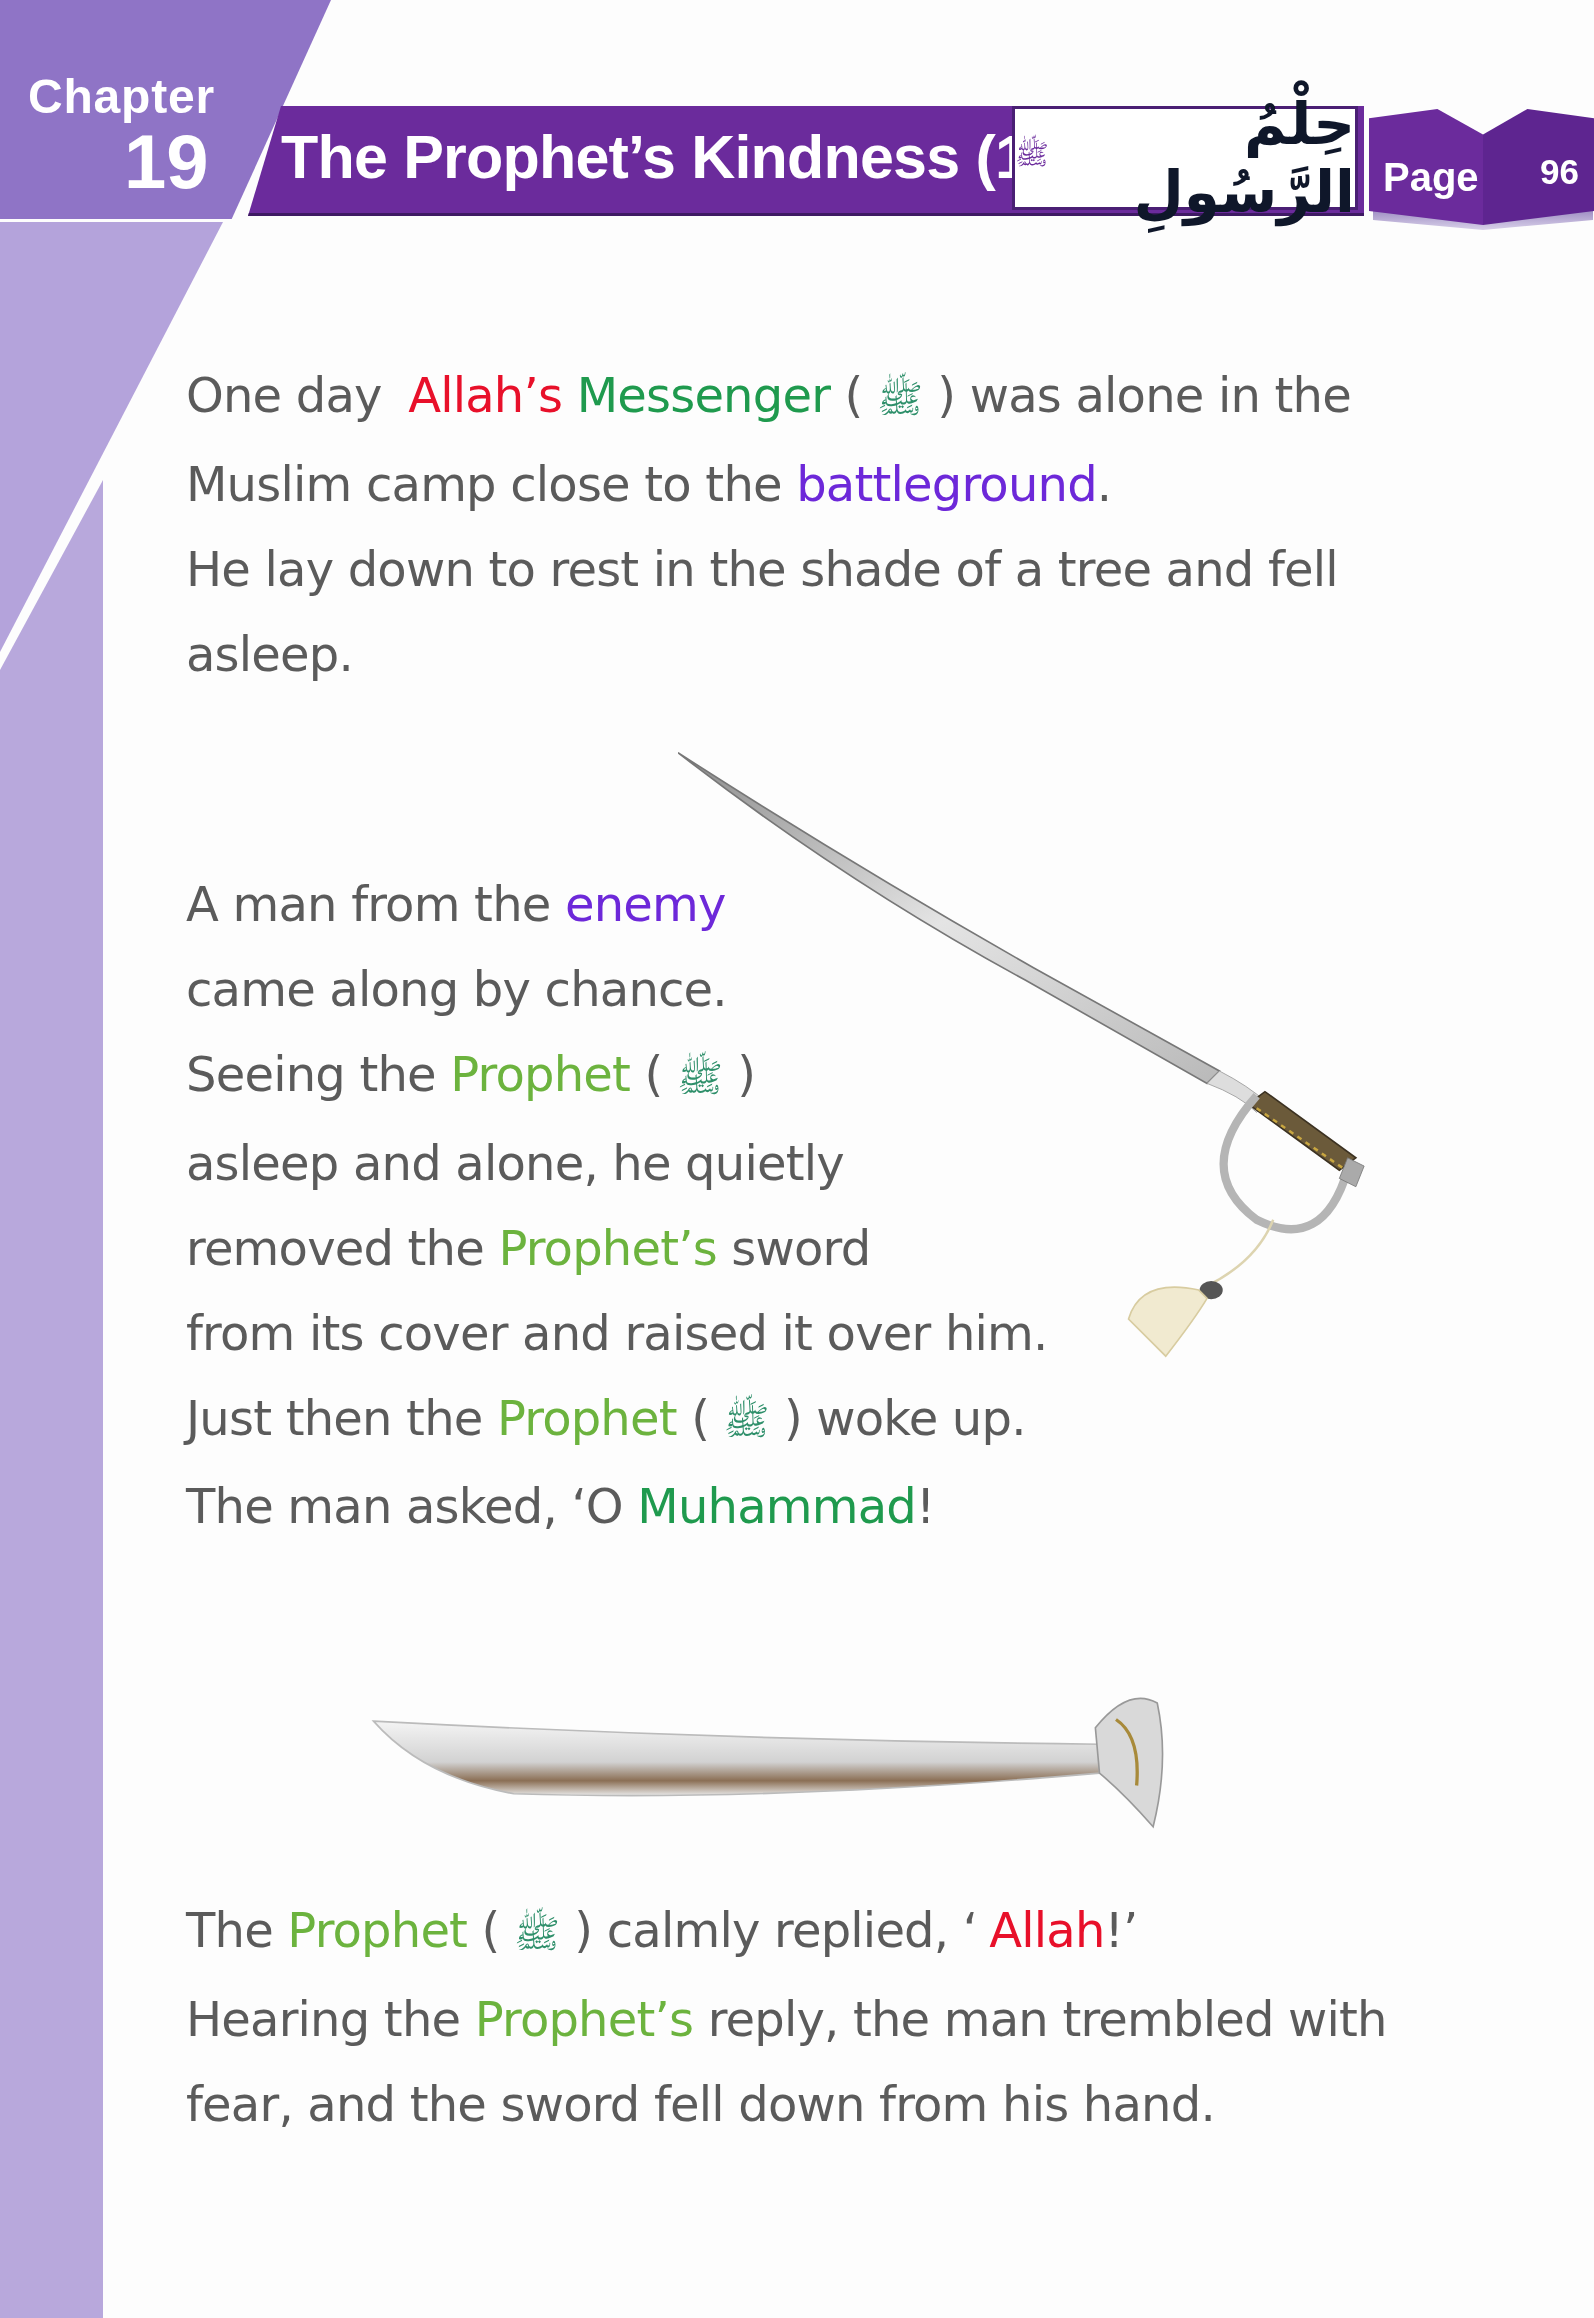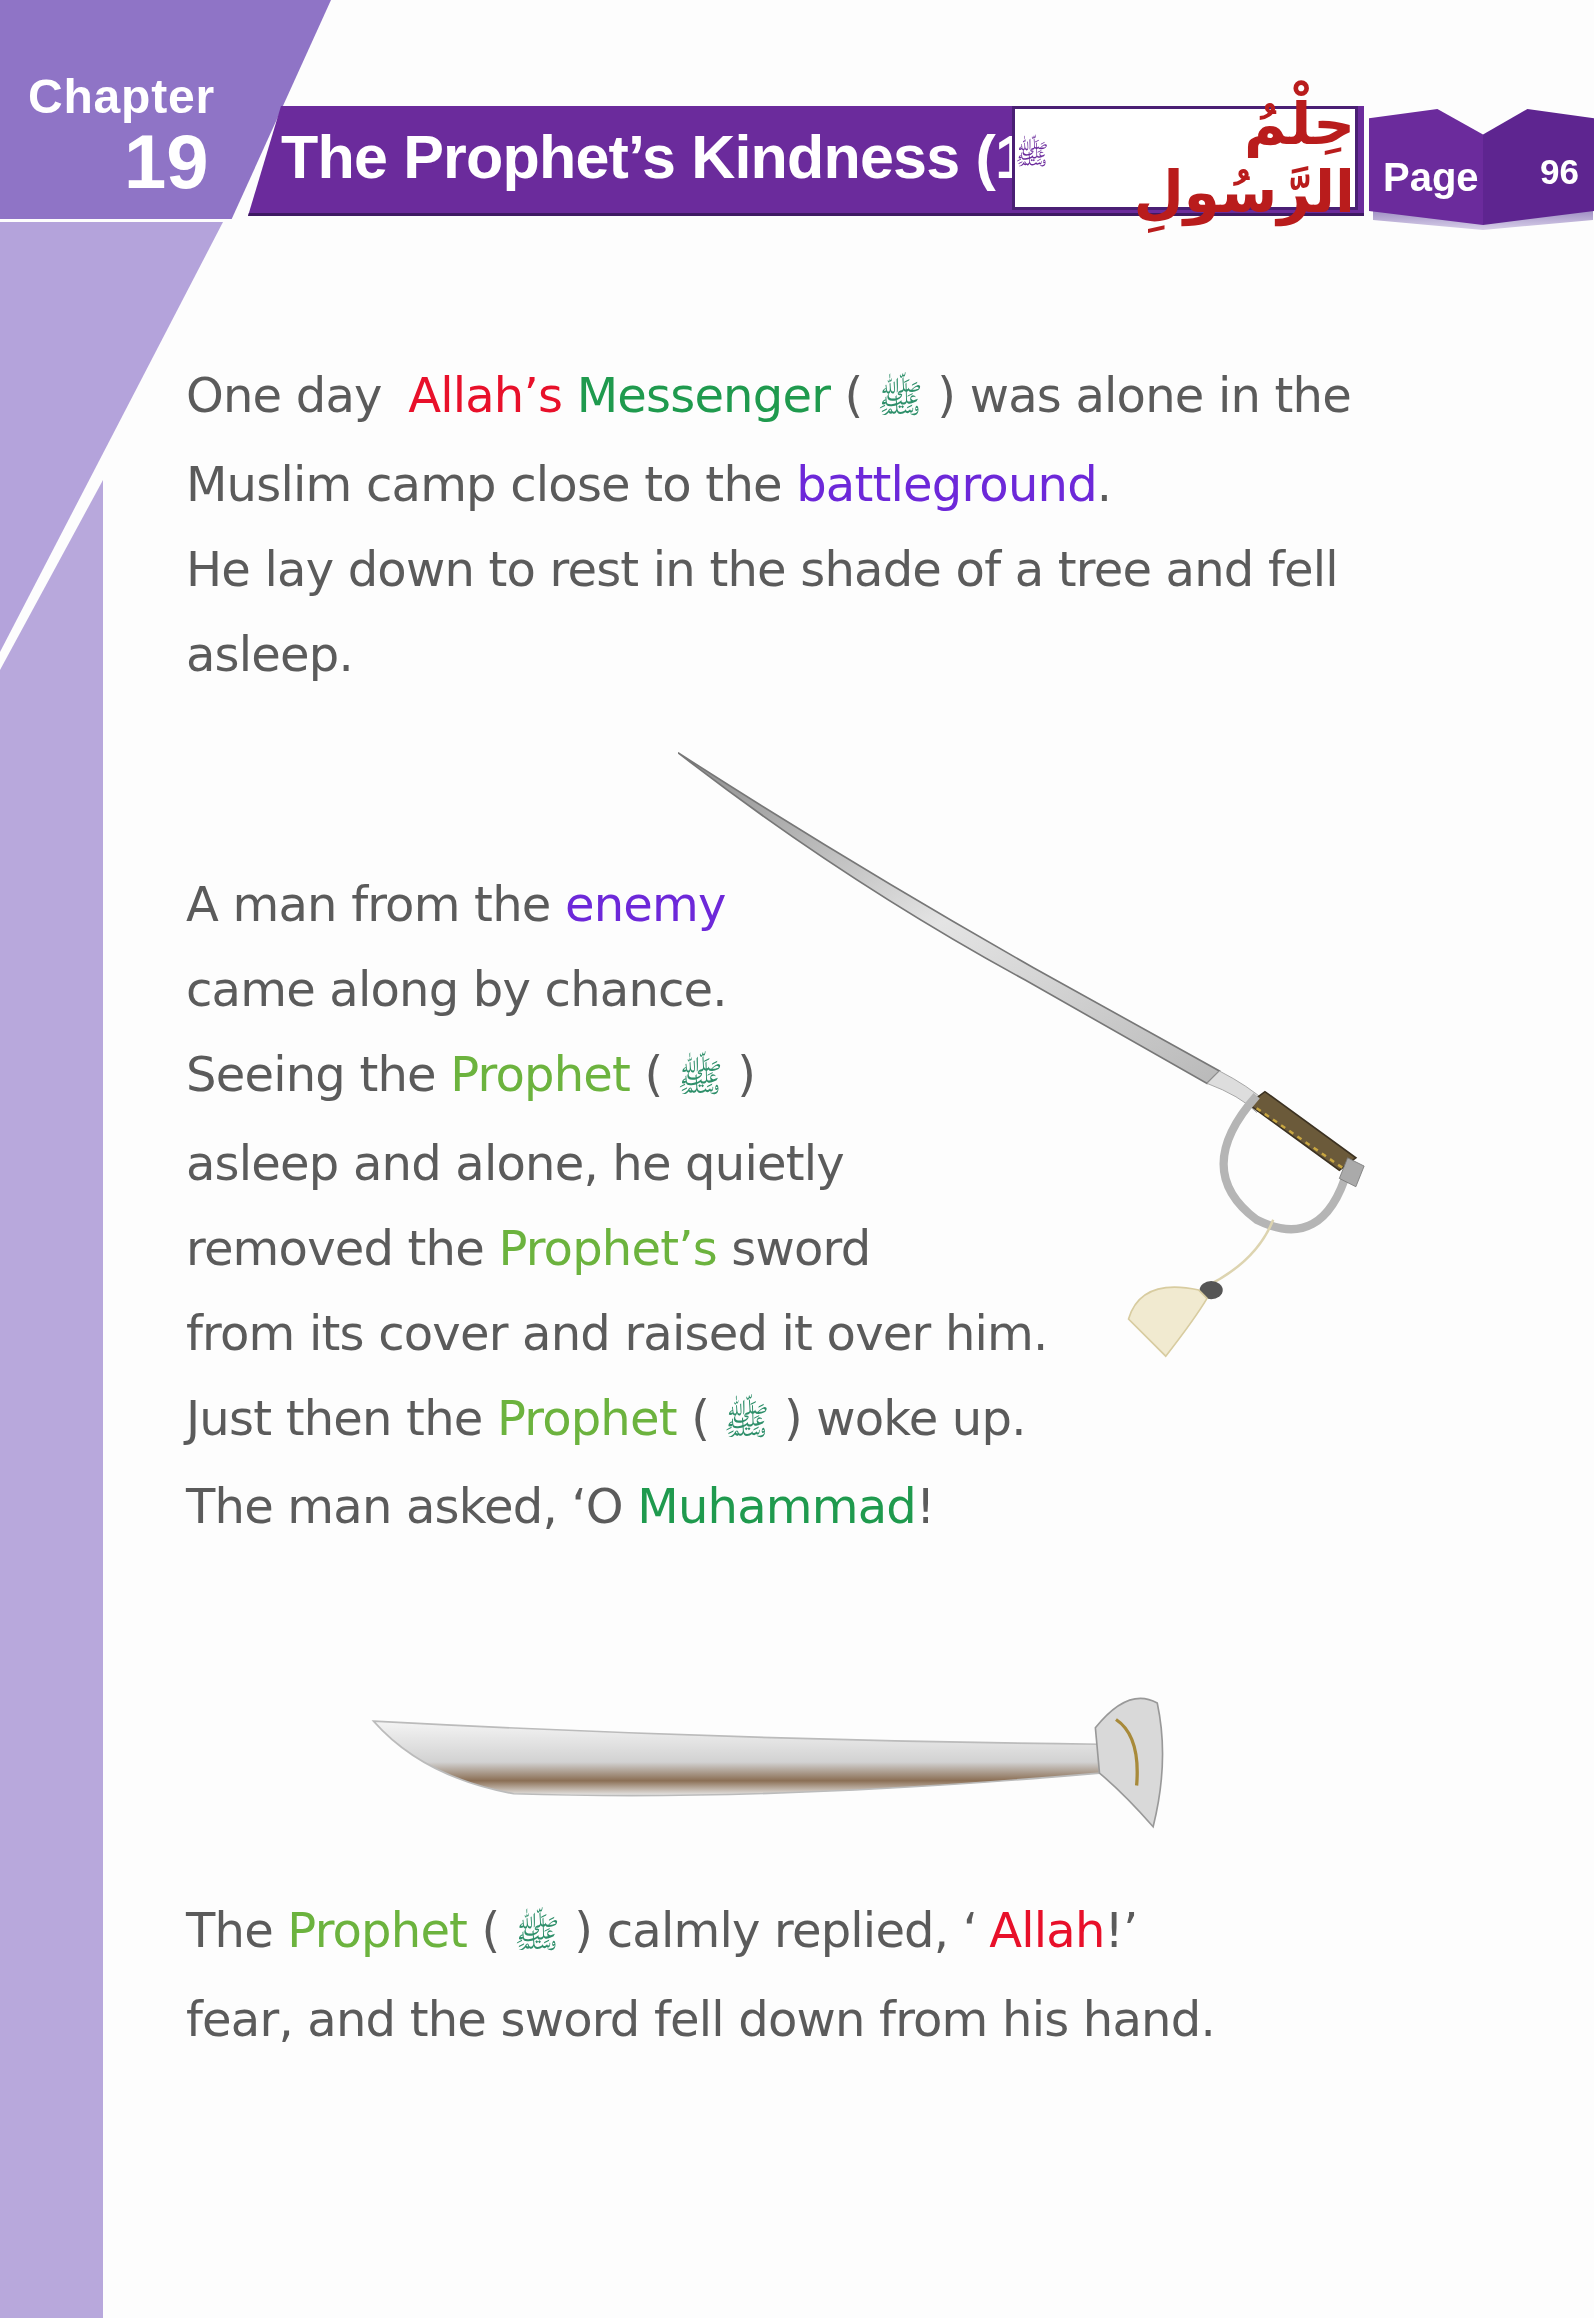--- a/index.html
+++ b/index.html
@@ -9,21 +9,21 @@
   .tri-top{left:0;top:0;width:331px;height:219px;background:#8f74c6;clip-path:polygon(0 0,100% 0,70% 100%,0 100%);}
   .tri-mid{left:0;top:222px;width:223px;height:430px;background:#b4a3db;clip-path:polygon(0 0,100% 0,0 100%);}
   .stripe{left:0;top:480px;width:103px;height:1839px;background:#b8a8dc;clip-path:polygon(0 190px,100% 0,100% 100%,0 100%);}
   
   .chapter-word{left:28px;top:69px;font-size:48px;font-weight:bold;color:#fff;letter-spacing:0.8px;}
   .chapter-num{left:124px;top:124px;font-size:76px;font-weight:bold;color:#fff;line-height:1;}
   
   .title-bar{left:248px;top:106px;width:1116px;height:107px;background:#6b2b9c;clip-path:polygon(33px 0,100% 0,100% 100%,0 100%);border-bottom:3.3px solid #3e1a63;}
   .title-text{left:281px;top:122px;font-size:61px;font-weight:bold;color:#fff;white-space:nowrap;letter-spacing:-0.8px;}
   .arabic-box{left:1012px;top:106px;width:346px;height:104px;background:#fff;border:3.3px solid #4a1f74;box-sizing:border-box;display:flex;align-items:center;justify-content:center;gap:5px;}
-  .arabic-title{font-family:"DejaVu Sans",sans-serif;font-size:58px;font-weight:bold;color:#b91c1c;direction:rtl;}
+  .arabic-title{font-family:"DejaVu Sans",sans-serif;font-size:58px;font-weight:bold;color:#0f172a;direction:rtl;}
   .arabic-salawat-small{font-family:"DejaVu Sans",sans-serif;font-size:28px;color:#6b2b9c;}
   .page-shadow{left:1373px;top:205px;width:220px;height:25px;background:linear-gradient(#8e7bb8,#d9d1ea);clip-path:polygon(0 0,100% 0,100% 60%,50% 100%,0 60%);}
   .page-left{left:1369px;top:109px;width:114px;height:116px;background:#6b2b9c;clip-path:polygon(0 8%,60% 0,100% 22%,100% 100%,0 88%);}
   .page-right{left:1483px;top:109px;width:111px;height:116px;background:#5e2590;clip-path:polygon(0 22%,40% 0,100% 8%,100% 88%,0 100%);}
   .page-label{left:1383px;top:155px;font-size:40px;font-weight:bold;color:#fff;}
   .page-num{left:1540px;top:152px;font-size:35px;font-weight:bold;color:#fff;}
   
   .para{left:186px;font-family:"DejaVu Sans",sans-serif;font-size:48px;color:#5b5b5b;line-height:85px;white-space:nowrap;letter-spacing:-0.8px;}
   .red{color:#e8102a;margin-left:12px;}
   .green{color:#1f9a4e;}
@@ -119,15 +119,18 @@
   </div>
   <div>
     <span>The man asked, ‘O </span><span class="green">Muhammad</span><span>!</span>
   </div>
 </div>
 
 <div class="abs para" style="top:1888px;">
   <div>
     <span>The </span><span class="lgreen">Prophet</span><span> ( </span><span class="salawat">ﷺ</span><span> ) calmly replied, ‘</span><span class="red">Allah</span><span>!’</span>
   </div>
+  <div>
+    <span>Hearing the </span><span class="lgreen">Prophet’s</span><span> reply, the man trembled with</span>
+  </div>
   <div>fear, and the sword fell down from his hand.</div>
 </div>
 
 
 </body></html>

